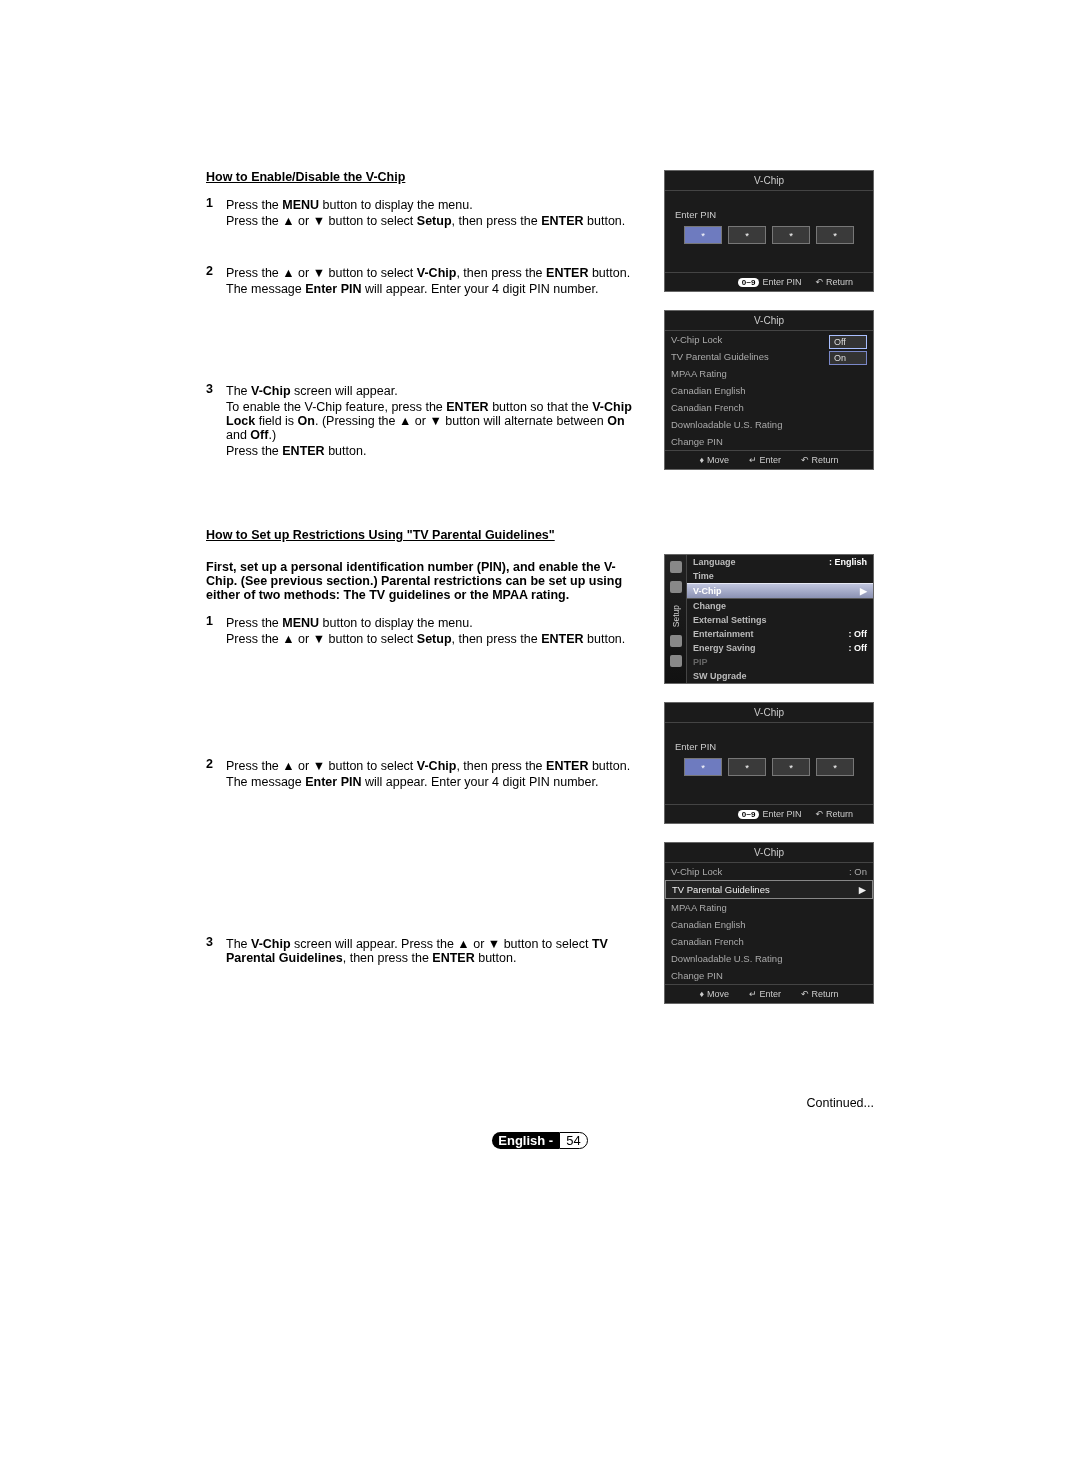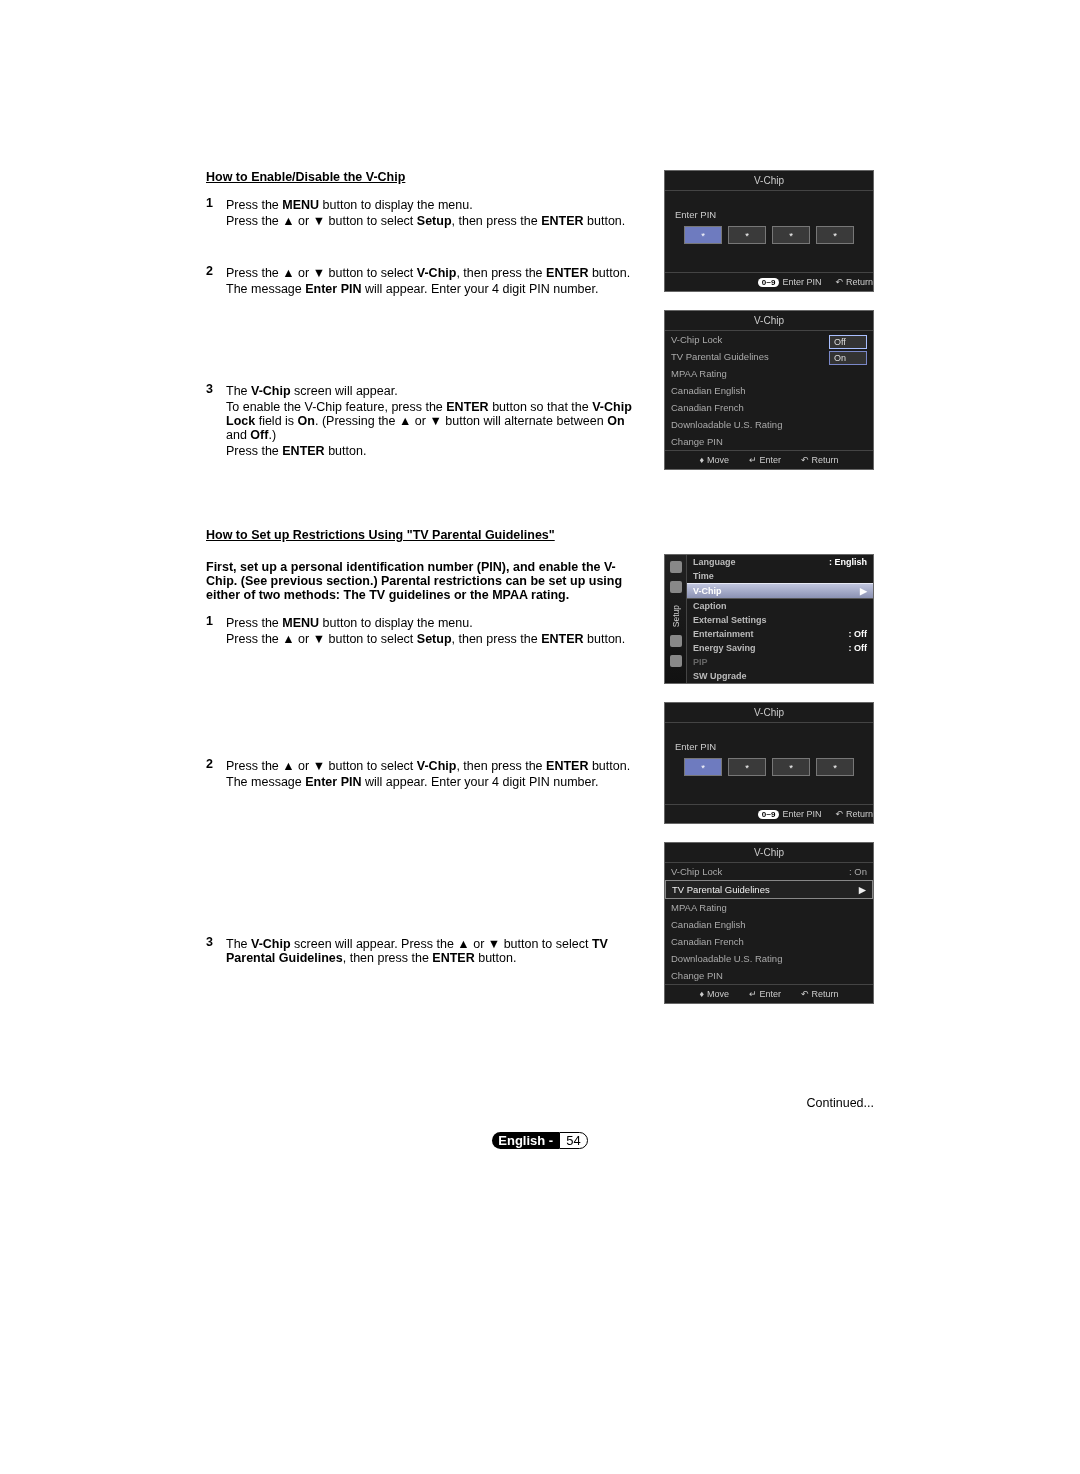--- a/index.html
+++ b/index.html
@@ -56,21 +56,21 @@
   .pin-box {
     width: 38px; height: 18px;
     background: #3a3a3a;
     border: 1px solid #777;
     display: flex; align-items: center; justify-content: center;
     color: #fff;
   }
   .pin-box.active { background: #6e7bbf; }
   .osd-footer {
     display: flex; justify-content: flex-end; gap: 14px;
-    padding: 4px 0;
+    padding: 4px 20px;
     font-size: 9px;
     border-top: 1px solid #444;
   }
   .osd-footer.center { justify-content: center; gap: 20px; }
   .osd-footer span { display: flex; align-items: center; gap: 3px; }
   .badge09 {
     background: #fff; color: #000;
     border-radius: 7px; padding: 0 4px;
     font-size: 8px; font-weight: bold;
   }
@@ -300,21 +300,21 @@
             </div>
             <div class="setup-row">
               <span>Time</span>
               <span class="arrow"></span>
             </div>
             <div class="setup-row hl">
               <span>V-Chip</span>
               <span class="arrow">▶</span>
             </div>
             <div class="setup-row">
-              <span>Caption</span>
+              <span>Change</span>
               <span class="arrow"></span>
             </div>
             <div class="setup-row">
               <span>External Settings</span>
               <span class="arrow"></span>
             </div>
             <div class="setup-row">
               <span>Entertainment</span>
               <span class="arrow">: Off</span>
             </div>

